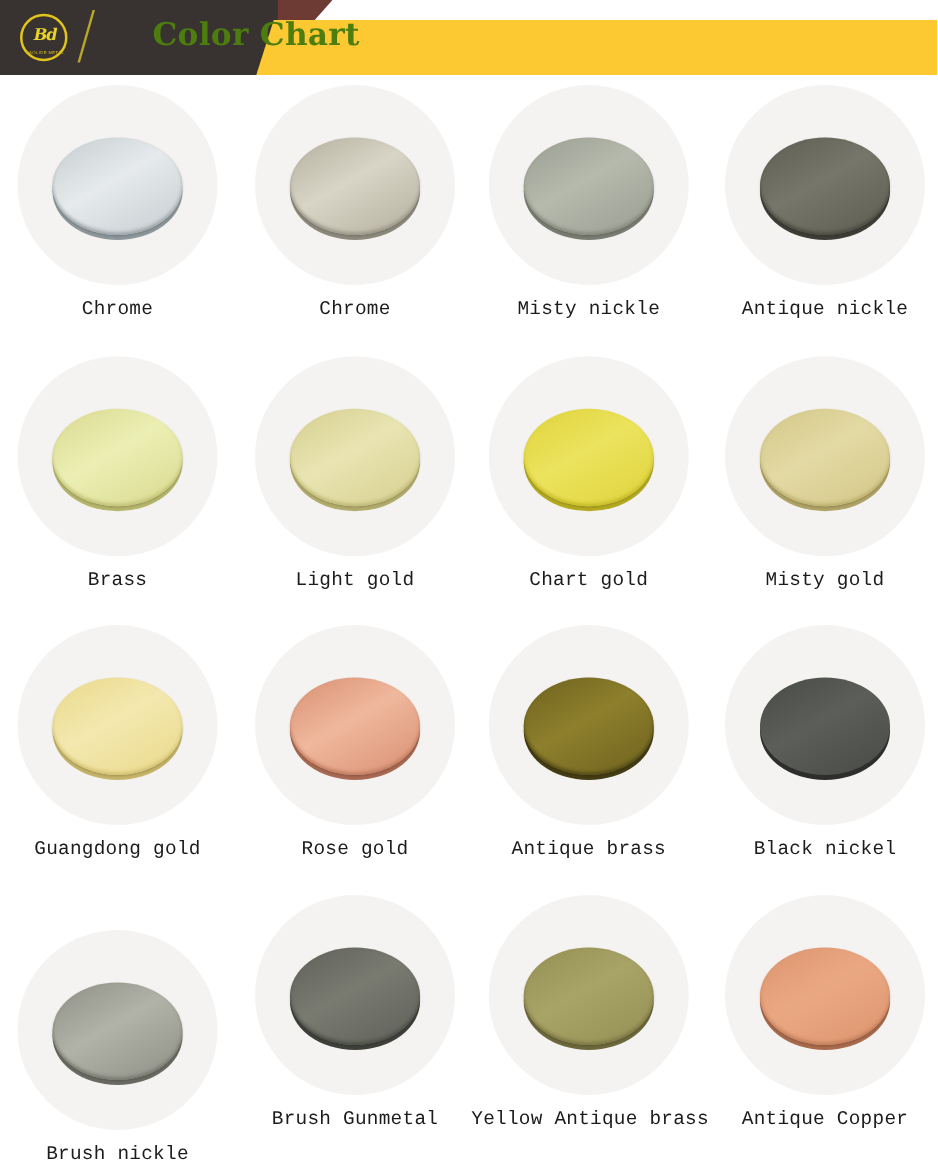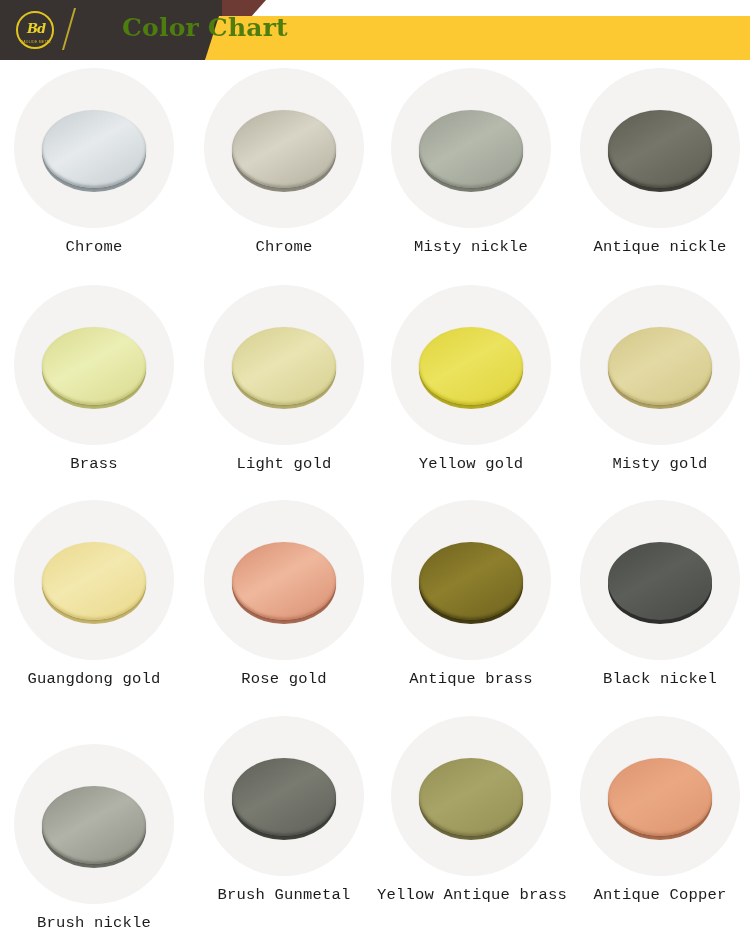--- a/index.html
+++ b/index.html
@@ -148,21 +148,21 @@
     <div class="cell" style="left: 190px; top: 217px;">
       <div class="disc-bg" style="background: rgb(244, 243, 241);"></div>
       <div class="disc-edge" style="background: rgb(179, 173, 109);"></div>
       <div class="disc" style="background: linear-gradient(150deg, rgb(213, 207, 143) 0%, rgb(233, 228, 178) 45%, rgb(213, 207, 143) 100%); box-shadow: rgb(192, 186, 120) 0px -2px 3px inset, rgba(0, 0, 0, 0.18) 0px 1px 2px;"></div>
       <div class="label">Light gold</div>
     </div>
     <div class="cell" style="left: 377px; top: 217px;">
       <div class="disc-bg" style="background: rgb(244, 243, 241);"></div>
       <div class="disc-edge" style="background: rgb(181, 171, 34);"></div>
       <div class="disc" style="background: linear-gradient(150deg, rgb(222, 211, 59) 0%, rgb(236, 227, 94) 45%, rgb(222, 211, 59) 100%); box-shadow: rgb(198, 187, 40) 0px -2px 3px inset, rgba(0, 0, 0, 0.18) 0px 1px 2px;"></div>
-      <div class="label">Yellow gold</div>
+      <div class="label">Chart gold</div>
     </div>
     <div class="cell" style="left: 566px; top: 217px;">
       <div class="disc-bg" style="background: rgb(244, 243, 241);"></div>
       <div class="disc-edge" style="background: rgb(176, 163, 102);"></div>
       <div class="disc" style="background: linear-gradient(150deg, rgb(211, 199, 135) 0%, rgb(227, 217, 164) 45%, rgb(211, 199, 135) 100%); box-shadow: rgb(189, 176, 112) 0px -2px 3px inset, rgba(0, 0, 0, 0.18) 0px 1px 2px;"></div>
       <div class="label">Misty gold</div>
     </div>
     <div class="cell" style="left: 190px; top: 432px;">
       <div class="disc-bg" style="background: rgb(244, 243, 241);"></div>
       <div class="disc-edge" style="background: rgb(169, 106, 82);"></div>

